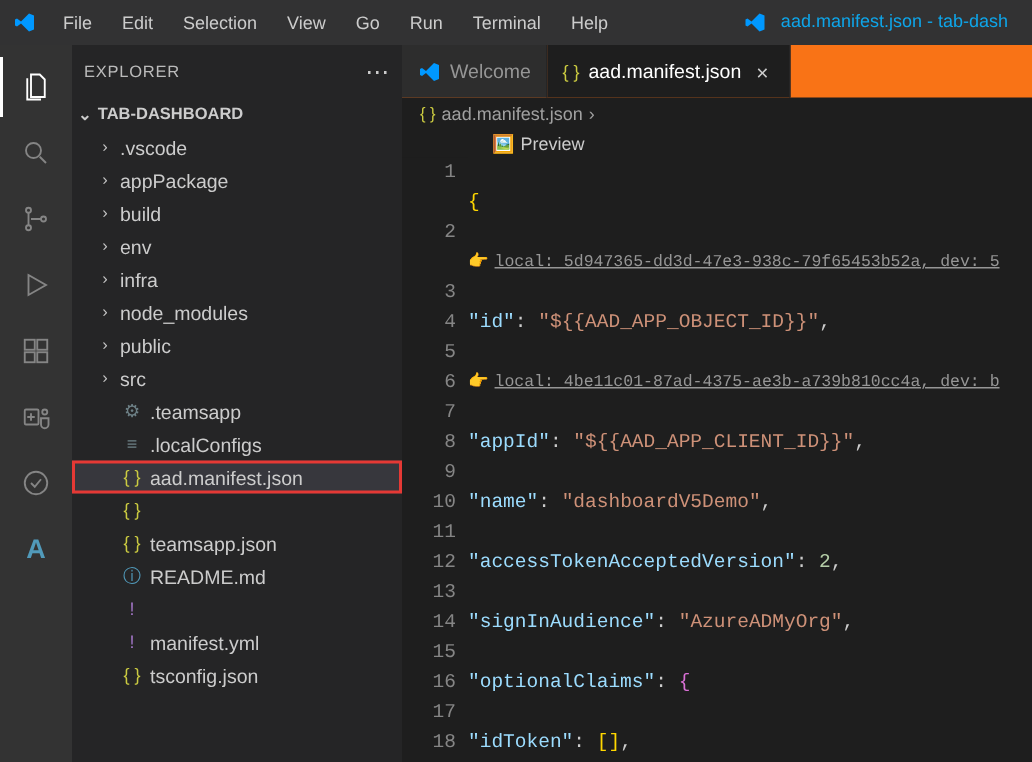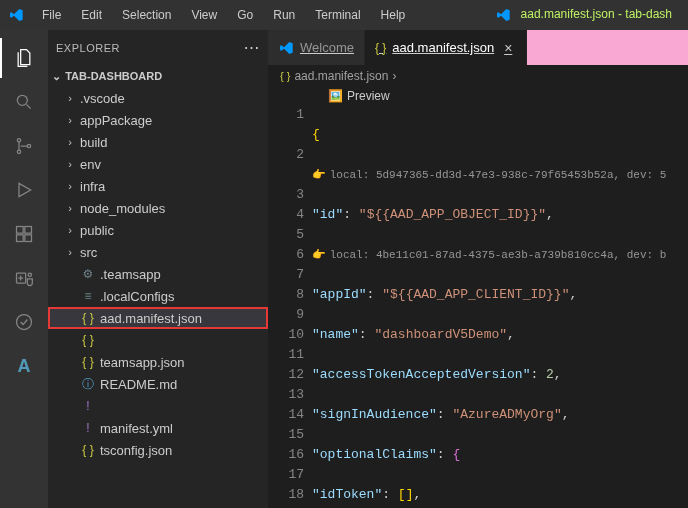--- a/index.html
+++ b/index.html
@@ -29,21 +29,21 @@
       margin-right: 6px;
     }
     .titlebar .menu-item {
       padding: 4px 8px;
       cursor: pointer;
     }
     .titlebar .title-center {
       flex: 1;
       text-align: right;
       padding-right: 8px;
-      color: #bef264;
+      color: #0ea5e9;
     }
     .titlebar .vscode-logo-right {
       width: 16px; height: 16px;
       margin-right: 6px;
     }
     .main {
       flex: 1;
       display: flex;
       overflow: hidden;
     }
@@ -145,24 +145,23 @@
     .ico-purple { color: #a074c4; }
     .editor-area {
       flex: 1;
       background: #1e1e1e;
       display: flex;
       flex-direction: column;
       overflow: hidden;
     }
     .tabs {
       height: 35px;
-      background: #f9a8d4;
+      background: #f97316;
       display: flex;
       align-items: stretch;
-      text-decoration: underline;
     }
     .tab {
       display: flex;
       align-items: center;
       padding: 0 10px;
       gap: 6px;
       font-size: 13px;
       color: #969696;
       background: #2d2d2d;
       border-right: 1px solid #252526;
@@ -219,21 +218,21 @@
       white-space: pre;
       overflow: hidden;
     }
     .lines .l { height: 20px; display: flex; align-items: center; }
     .brace { color: #ffd700; }
     .brace2 { color: #da70d6; }
     .key { color: #9cdcfe; }
     .str { color: #ce9178; }
     .num { color: #b5cea8; }
     .comma, .colon { color: #cccccc; }
-    .hint { color: #969696; font-size: 11px; }
+    .hint { color: #969696; font-size: 11px; text-decoration: underline; }
     .hand { color: #f0c04e; font-size: 11px; margin-right: 4px; }
     .bracket { color: #ffd700; }
     .azure { color: #519aba; font-weight: 700; }
     .svg-icon { width: 20px; height: 20px; }
     .svg-icon-sm { width: 16px; height: 16px; }
   </style>
 </head>
 <body>
 
 <div class="titlebar">

